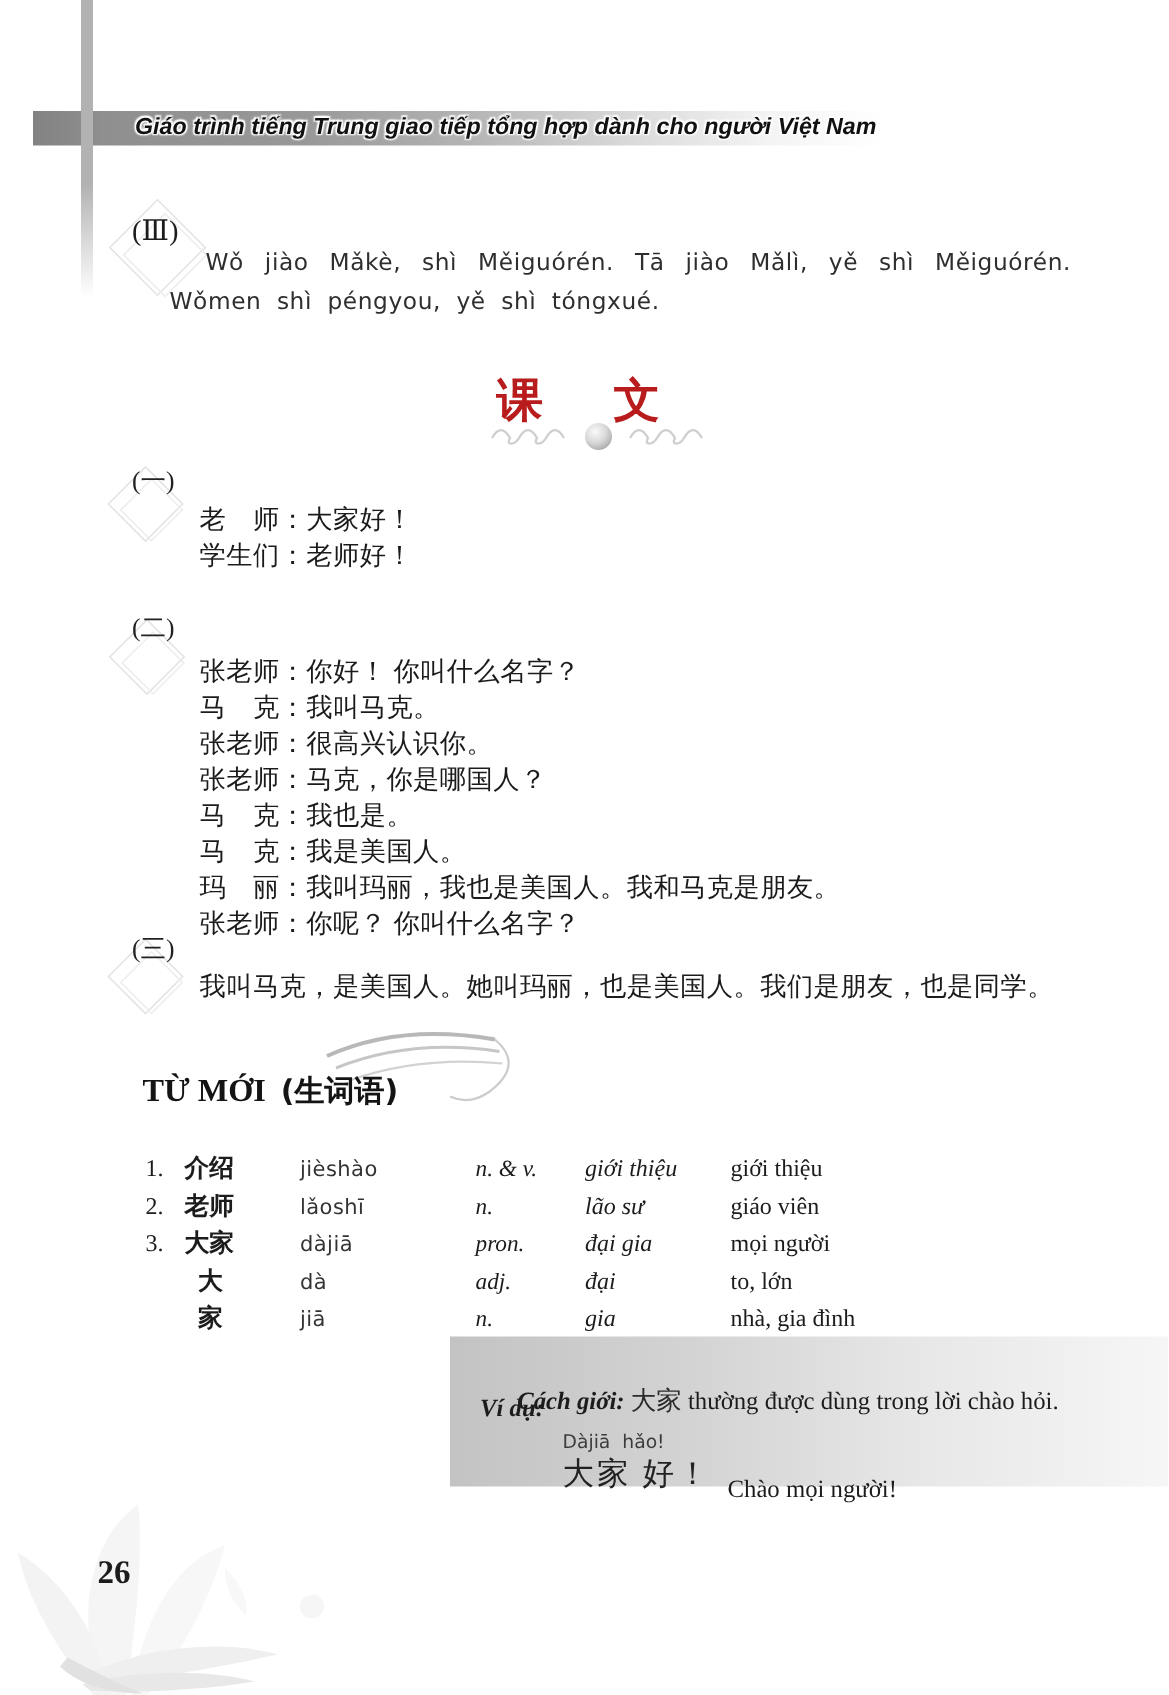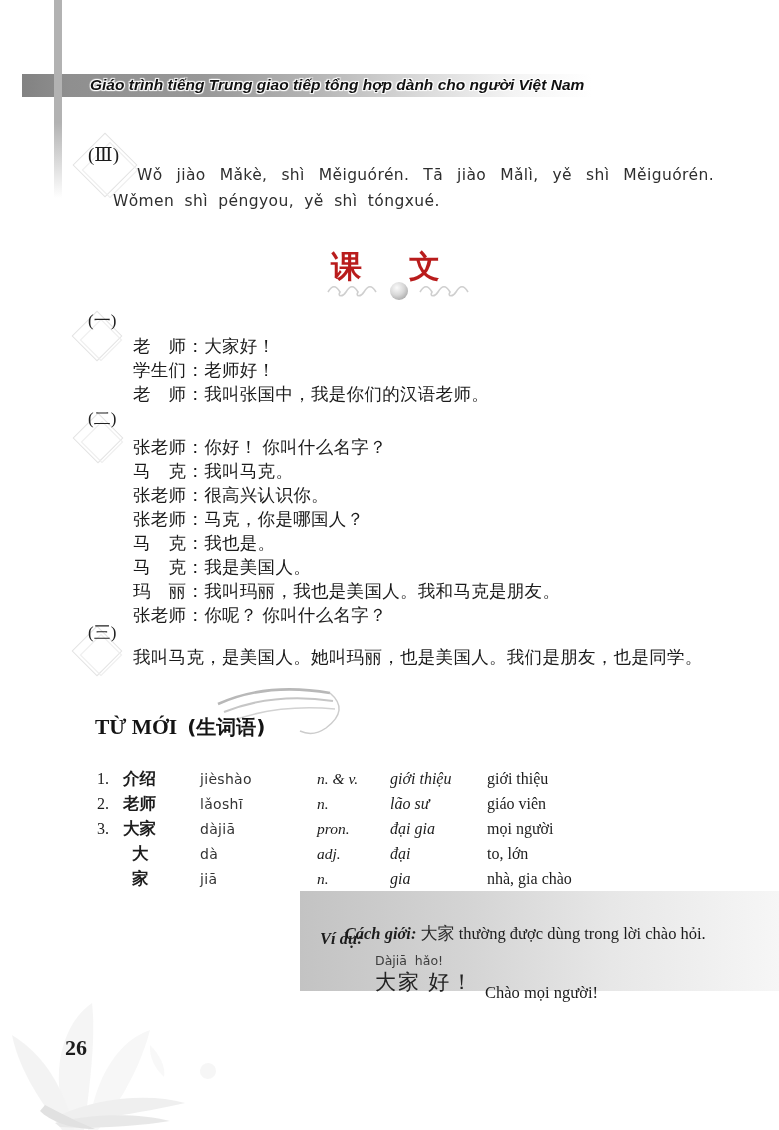--- a/index.html
+++ b/index.html
@@ -103,21 +103,20 @@
     </defs>
     <path d="M4,14 c4,-7 8,-7 12,0 c-3,5 3,5 6,0 c4,-7 8,-7 12,0 c-3,5 3,5 6,0 c4,-7 8,-7 12,0" fill="none" stroke="#cfcfcf" stroke-width="1.6"></path>
     <path d="M96,14 c4,-7 8,-7 12,0 c-3,5 3,5 6,0 c4,-7 8,-7 12,0 c-3,5 3,5 6,0 c4,-7 8,-7 12,0" fill="none" stroke="#cfcfcf" stroke-width="1.6"></path>
     <circle cx="75" cy="13" r="9" fill="url(#ball)"></circle>
   </svg>
 
   <div class="sec-label" style="left:88px;top:309px;">(一)</div>
   <div class="dlg" style="top:334px;">
     <div>老　师：大家好！</div>
     <div>学生们：老师好！</div>
-    <div>老　师：我叫张国中，我是你们的汉语老师。</div>
   </div>
 
   <div class="sec-label" style="left:88px;top:407px;">(二)</div>
   <div class="dlg" style="top:435px;">
     <div>张老师：你好！ 你叫什么名字？</div>
     <div>马　克：我叫马克。</div>
     <div>张老师：很高兴认识你。</div>
     <div>张老师：马克，你是哪国人？</div>
     <div>马　克：我也是。</div>
     <div>马　克：我是美国人。</div>
@@ -172,21 +171,21 @@
       <span class="v-pos">adj.</span>
       <span class="v-sino">đại</span>
       <span class="v-viet">to, lớn</span>
     </div>
     <div class="vrow">
       <span class="v-num"></span>
       <span class="v-hanzi single">家</span>
       <span class="v-pinyin">jiā</span>
       <span class="v-pos">n.</span>
       <span class="v-sino">gia</span>
-      <span class="v-viet">nhà, gia chào</span>
+      <span class="v-viet">nhà, gia đình</span>
     </div>
   </div>
 
   <div class="usage-box">
     <div class="ub-line1">
       <span class="ub-label">Cách giới: </span><span class="ub-term">大家</span><span> thường được dùng trong lời chào hỏi.</span>
     </div>
     <div class="ub-line2">Ví dụ:</div>
     <div class="ub-ex-pinyin">Dàjiā  hǎo!</div>
     <div class="ub-ex-hanzi">大家 好！</div>

